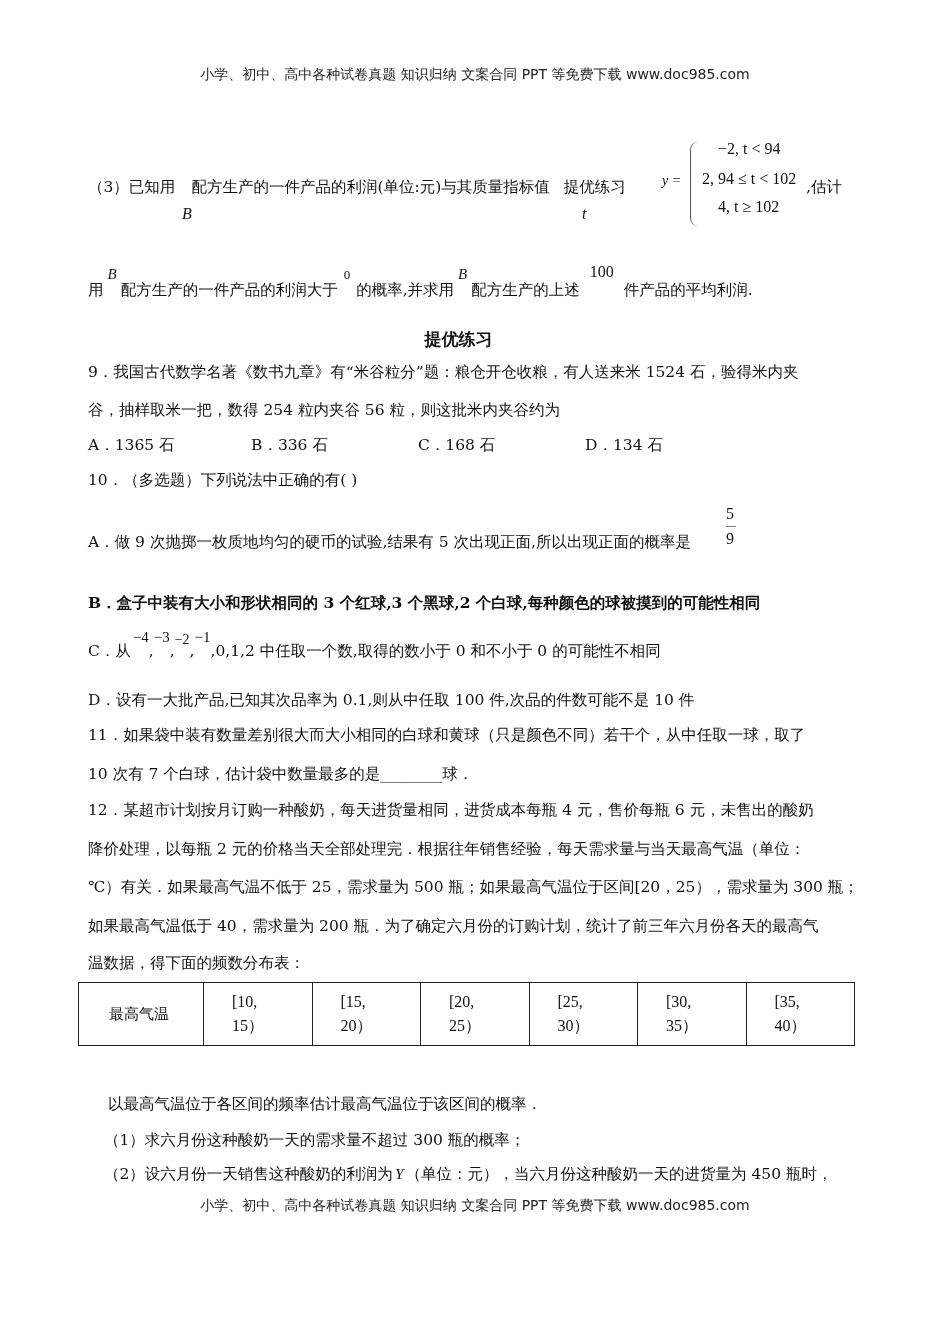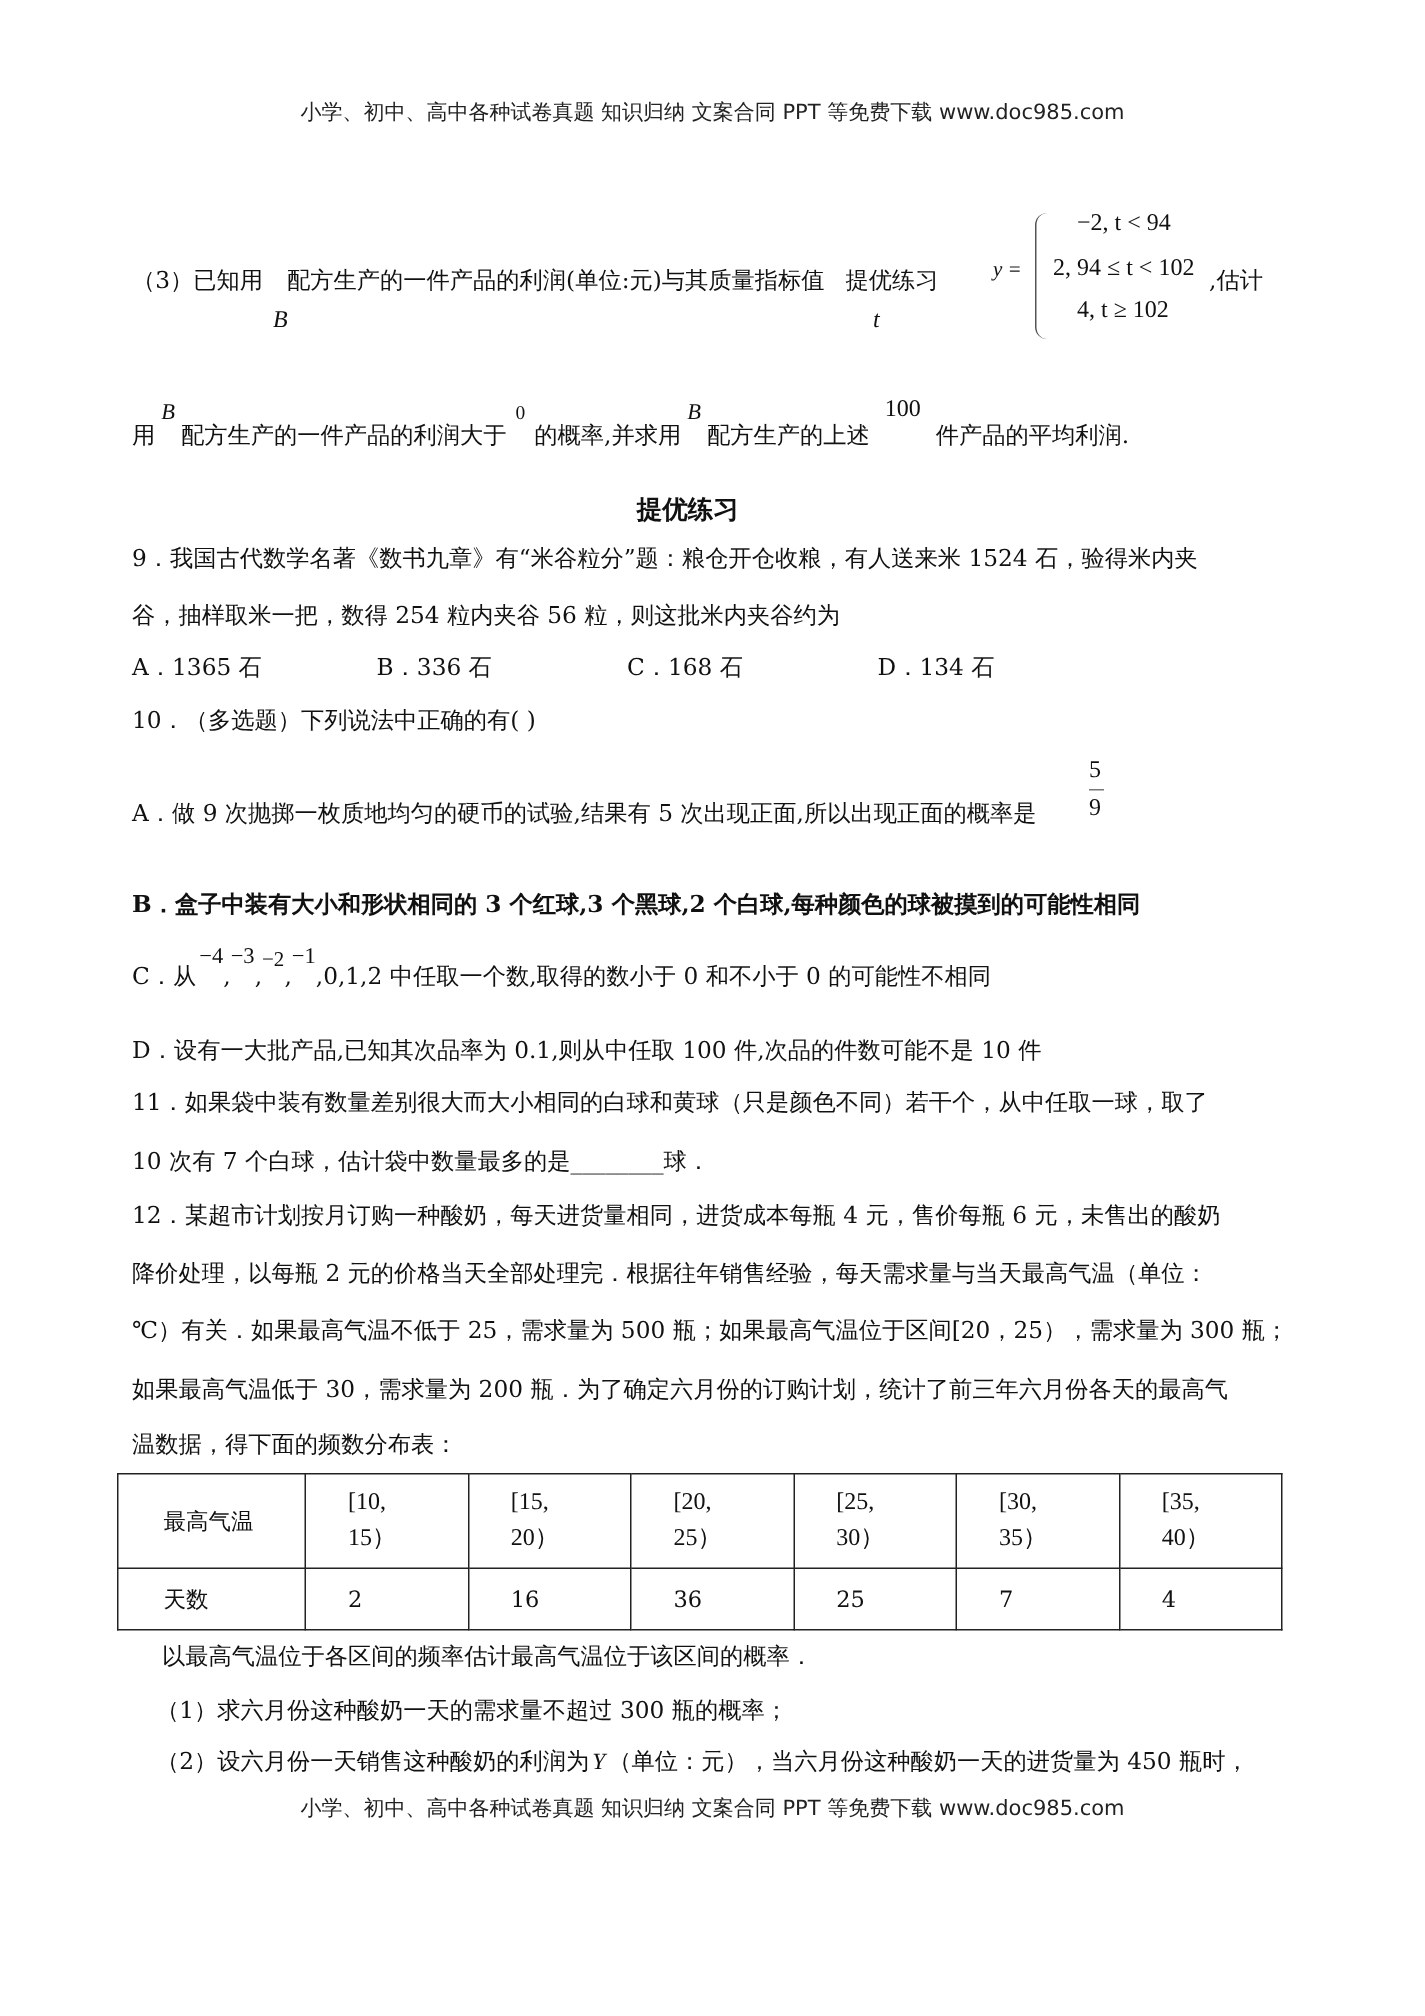--- a/index.html
+++ b/index.html
@@ -79,21 +79,21 @@
 </div>
 
 <div class="abs line" style="top:690px;">D．设有一大批产品,已知其次品率为 0.1,则从中任取 100 件,次品的件数可能不是 10 件</div>
 
 <div class="abs line" style="top:725px;">11．如果袋中装有数量差别很大而大小相同的白球和黄球（只是颜色不同）若干个，从中任取一球，取了</div>
 <div class="abs line" style="top:764px;">10 次有 7 个白球，估计袋中数量最多的是________球．</div>
 
 <div class="abs line" style="top:800px;">12．某超市计划按月订购一种酸奶，每天进货量相同，进货成本每瓶 4 元，售价每瓶 6 元，未售出的酸奶</div>
 <div class="abs line" style="top:839px;">降价处理，以每瓶 2 元的价格当天全部处理完．根据往年销售经验，每天需求量与当天最高气温（单位：</div>
 <div class="abs line" style="top:877px;">℃）有关．如果最高气温不低于 25，需求量为 500 瓶；如果最高气温位于区间[20，25），需求量为 300 瓶；</div>
-<div class="abs line" style="top:916px;">如果最高气温低于 30，需求量为 200 瓶．为了确定六月份的订购计划，统计了前三年六月份各天的最高气</div>
+<div class="abs line" style="top:916px;">如果最高气温低于 40，需求量为 200 瓶．为了确定六月份的订购计划，统计了前三年六月份各天的最高气</div>
 <div class="abs line" style="top:953px;">温数据，得下面的频数分布表：</div>
 
 <table class="freq">
   <tbody>
       <tr class="r1">
     <td style="width:94px; padding-left:30px;">最高气温</td>
     <td>
           <span class="iv">[10,</span>
           <span class="iv">15）</span>
         </td>
@@ -111,29 +111,20 @@
         </td>
     <td>
           <span class="iv">[30,</span>
           <span class="iv">35）</span>
         </td>
     <td>
           <span class="iv">[35,</span>
           <span class="iv">40）</span>
         </td>
   </tr>
-  <tr class="r2">
-    <td style="padding-left:30px;">天数</td>
-    <td>2</td>
-    <td>16</td>
-    <td>36</td>
-    <td>25</td>
-    <td>7</td>
-    <td>4</td>
-  </tr>
 </tbody>
   </table>
 
 <div class="abs line" style="left:108px; top:1094px;">以最高气温位于各区间的频率估计最高气温位于该区间的概率．</div>
 <div class="abs line" style="left:104px; top:1130px;">（1）求六月份这种酸奶一天的需求量不超过 300 瓶的概率；</div>
 <div class="abs line" style="left:104px; top:1164px;">
   <span>（2）设六月份一天销售这种酸奶的利润为</span><span class="it" style="margin:0 2px;">Y</span><span>（单位：元），当六月份这种酸奶一天的进货量为 450 瓶时，</span>
 </div>
 
 <div class="abs hdr" style="top:1197px;">小学、初中、高中各种试卷真题 知识归纳 文案合同 PPT 等免费下载   www.doc985.com</div>

